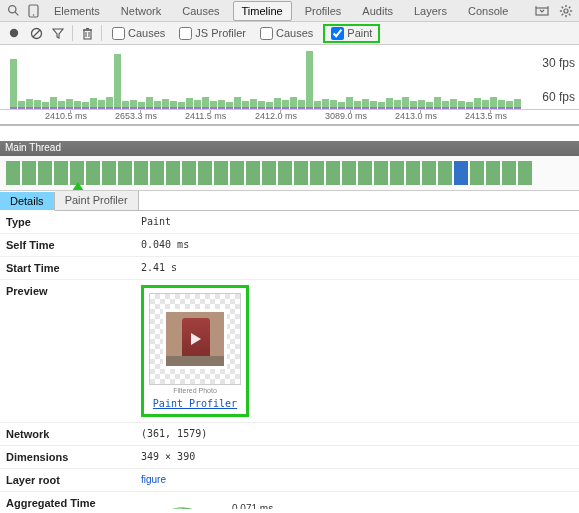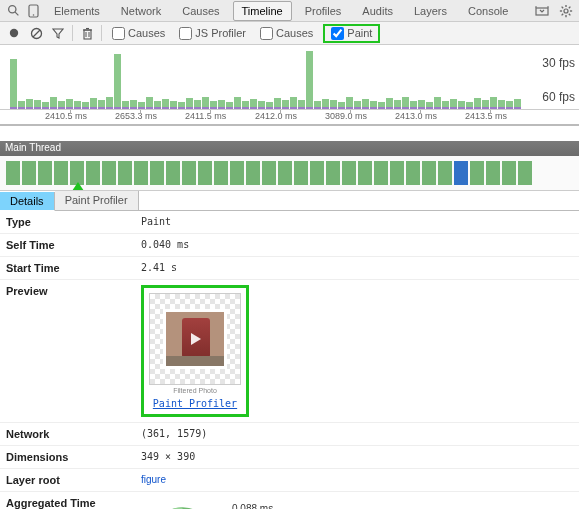--- a/index.html
+++ b/index.html
@@ -465,19 +465,19 @@
     <div class="dlabel">Aggregated Time</div>
     <div class="dval">
       <div class="pie-area">
         <div class="pie">
           <svg viewBox="0 0 36 36">
             <circle cx="18" cy="18" r="16" fill="#6fb96f"></circle>
             <path d="M18 18 L18 2 A16 16 0 0 0 4.8 9.1 Z" fill="#97d497"></path>
           </svg>
         </div>
         <div class="legend">
-          <div class="t">0.088 ms</div>
+          <div class="t">0.071 ms</div>
 
         </div>
       </div>
     </div>
   </div>
 </div>
 
 </body></html>

